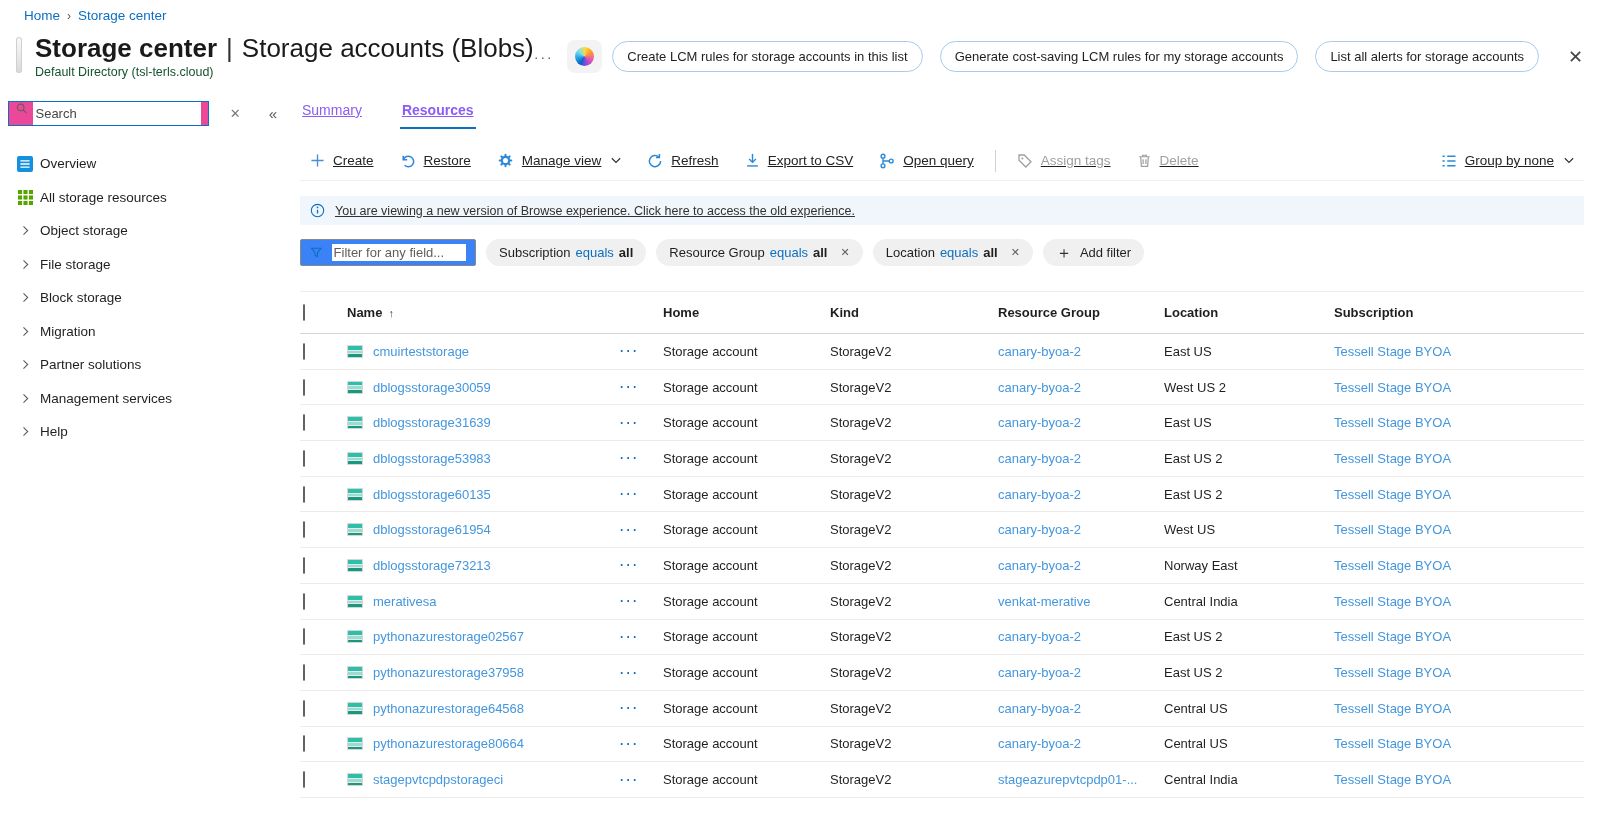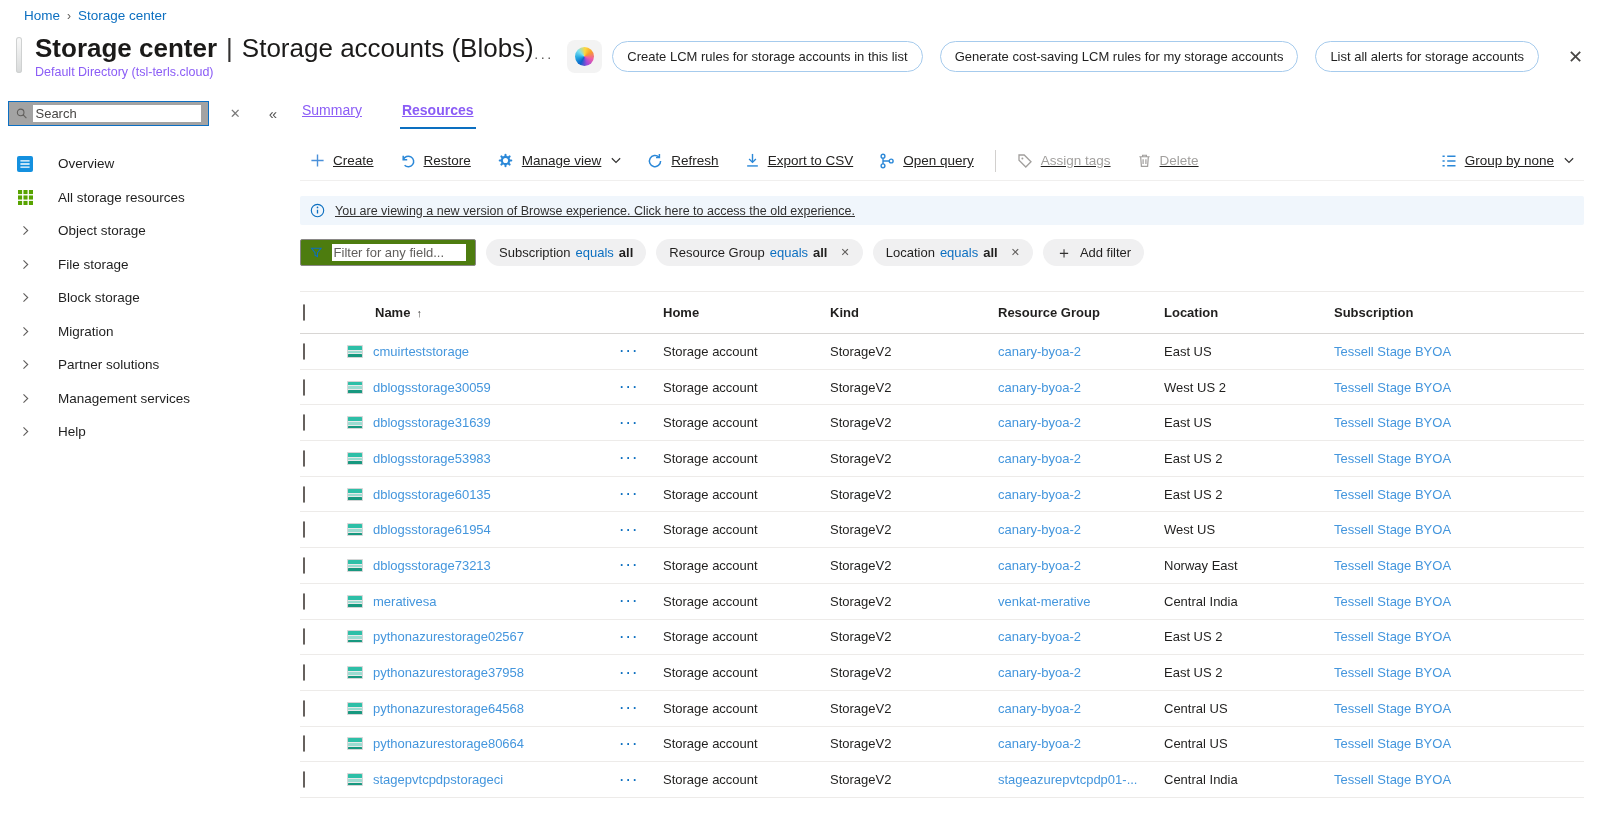--- a/index.html
+++ b/index.html
@@ -23,75 +23,75 @@
     background:linear-gradient(#fafafa,#d8dada);box-shadow:0 0 0 1px #cfd1d1 inset;
     display:flex;flex-direction:column;gap:2.5px;padding:4px 3px;box-sizing:border-box;}
   .title-icon .tb1{height:9px;background:#2dbfa7;border-radius:1px;}
   .title-icon .tb2{height:6px;background:#9bdcd1;border-radius:1px;}
   .title-icon .tb3{height:6px;background:#17987f;border-radius:1px;}
   .title-block{margin-left:13px;}
   .title-line{font-size:26px;line-height:30px;color:#1b1a19;display:flex;gap:9px;align-items:baseline;white-space:nowrap;}
   .tp{font-weight:700;}
   .tsep{font-weight:300;color:#323130;}
   .ts{font-weight:400;}
-  .subtitle{font-size:12.5px;color:#8b5cf6;margin-top:2px;}
+  .subtitle{font-size:12.5px;color:#14532d;margin-top:2px;}
   .header-right{margin-left:auto;display:flex;align-items:center;gap:10px;margin-top:7px;}
   .more-dots{color:#605e5c;font-size:15px;letter-spacing:1.5px;margin-right:4px;user-select:none;}
   .copilot-chip{width:35px;height:33px;border:none;border-radius:8px;background:#f3f3f3;display:flex;align-items:center;justify-content:center;padding:0;}
   .copilot-logo{width:19px;height:19px;border-radius:50%;
     background:conic-gradient(from 210deg,#0c62c9,#24a7e0,#7ae0f2,#ffd83b,#f79e2d,#ef5da5,#a649d8,#0c62c9);}
   .cpill{height:31px;border:1px solid #a6cbed;border-radius:16px;background:#fff;padding:0 14px;font-size:13px;color:#1f1f1f;white-space:nowrap;}
   .close-x{color:#484644;font-size:18px;margin-left:13px;background:none;border:none;line-height:1;}
 
   
   .sidebar{position:absolute;top:94px;left:0;width:283px;bottom:0;}
   .search-row{display:flex;align-items:center;padding:7px 0 0 8px;}
-  .search-box{width:201px;height:23px;border:1.6px solid #0b6fc4;background:#a3a3a3;display:flex;align-items:center;gap:6px;padding:0 7px;box-sizing:content-box;}
+  .search-box{width:201px;height:23px;border:1.6px solid #0b6fc4;background:#ec4899;display:flex;gap:6px;padding:0 7px;box-sizing:content-box;}
   .search-box input{border:none;outline:none;font-size:13px;width:100%;color:#323130;font-family:inherit;}
   .search-box input::placeholder{color:#484644;}
   .sr-x{margin-left:15px;color:#7a7a7a;font-size:13px;background:none;border:none;}
   .sr-collapse{margin-left:16px;color:#555;font-size:15px;background:none;border:none;}
   .side-items{margin-top:21px;}
-  .side-item{display:flex;align-items:center;gap:25px;height:33.5px;padding-left:17px;font-size:13.5px;color:#1f1f1f;cursor:pointer;}
+  .side-item{display:flex;align-items:center;gap:7px;height:33.5px;padding-left:17px;font-size:13.5px;color:#1f1f1f;cursor:pointer;}
   .side-ic{width:16px;display:flex;justify-content:center;align-items:center;}
 
   
   .main{position:absolute;top:94px;left:284px;right:0;bottom:0;}
   .tabs{display:flex;gap:36px;padding-left:16px;}
   .tab{font-size:14px;color:#8b5cf6;padding:8px 2px 9px;background:none;border:none;border-bottom:2.5px solid transparent;text-decoration:underline;}
   .tab.active{font-weight:700;border-bottom-color:#0c6fc0;}
 
   .toolbar{display:flex;align-items:center;margin:12px 16px 0;height:39px;border-bottom:1px solid #f0efee;gap:6px;text-decoration:underline;}
   .tb{display:flex;align-items:center;gap:8px;font-size:13.5px;color:#252423;background:none;border:none;padding:0 10px;height:30px;white-space:nowrap;}
   .tb.disabled{color:#a19f9d;cursor:default;}
   .tb-sep{width:1px;height:22px;background:#d2d0ce;margin:0 5px;}
   .grow{flex:1;}
   .chev-sm{margin-left:2px;display:flex;}
 
   .banner{margin:15px 16px 0;height:29px;background:#f0f6fc;display:flex;align-items:center;gap:10px;padding:0 10px;border-radius:2px;}
   .banner a{font-size:12.5px;color:#323130;text-decoration:underline;}
 
   .filter-row{margin:14px 16px 0;display:flex;align-items:center;gap:10px;}
-  .filter-input{width:156px;height:25px;border:1px solid #8a8886;border-radius:2px;display:flex;align-items:center;gap:9px;padding:0 9px;background:#4d7c0f;}
+  .filter-input{width:156px;height:25px;border:1px solid #8a8886;border-radius:2px;display:flex;align-items:center;gap:9px;padding:0 9px;background:#3b82f6;}
   .filter-input input{border:none;outline:none;font-size:13px;width:100%;color:#323130;font-family:inherit;}
   .filter-input input::placeholder{color:#605e5c;}
   .fpill{height:27px;background:#f0f0f1;border-radius:14px;display:flex;align-items:center;padding:0 13px;font-size:13px;color:#201f1e;gap:5px;white-space:nowrap;}
   .fp-o{color:#0c6fc0;}
   .fp-v{font-weight:700;}
   .fp-x{color:#605e5c;margin-left:8px;font-size:11px;cursor:pointer;}
   .add-pill{border:none;gap:8px;}
   .add-plus{font-size:16px;font-weight:400;color:#323130;line-height:1;}
 
   
   .table{margin:25px 16px 0;}
   .grid{display:grid;grid-template-columns:47px 273px 43px 167px 168px 166px 170px 1fr;align-items:center;}
   .thead{height:41px;border-top:1px solid #edebe9;border-bottom:1px solid #d8d6d4;font-weight:600;font-size:13px;color:#201f1e;}
   .trow{height:34.7px;border-bottom:1px solid #edebe9;font-size:13px;color:#201f1e;}
   .chk{width:17px;height:17px;border:1px solid #66615e;border-radius:2px;background:#fff;margin-left:3px;box-sizing:border-box;cursor:pointer;}
-  .c-namehead{display:flex;align-items:center;gap:6px;margin-left:28px;}
+  .c-namehead{display:flex;align-items:center;gap:6px;}
   .sort-arrow{color:#484644;font-size:11px;font-weight:400;}
   .c-name{display:flex;align-items:center;gap:10px;overflow:hidden;}
   .c-name a, .c-rg a, .c-sub a{color:#4496dd;text-decoration:none;white-space:nowrap;}
   .c-ell{color:#0c6fc0;letter-spacing:2.5px;font-size:12px;font-weight:700;cursor:pointer;}
   .st-ic{width:16px;height:13px;flex:0 0 16px;border-radius:1px;background:#e7e9e9;box-shadow:0 0 0 1px #d4d6d6 inset;display:flex;flex-direction:column;gap:1px;padding:1px 1px;box-sizing:border-box;}
   .st-ic i{display:block;border-radius:.5px;}
   .st-ic .s1{height:4px;background:#2dbfa7;}
   .st-ic .s2{height:2.6px;background:#9bdcd1;}
   .st-ic .s3{height:2.6px;background:#17987f;}
 </style>

